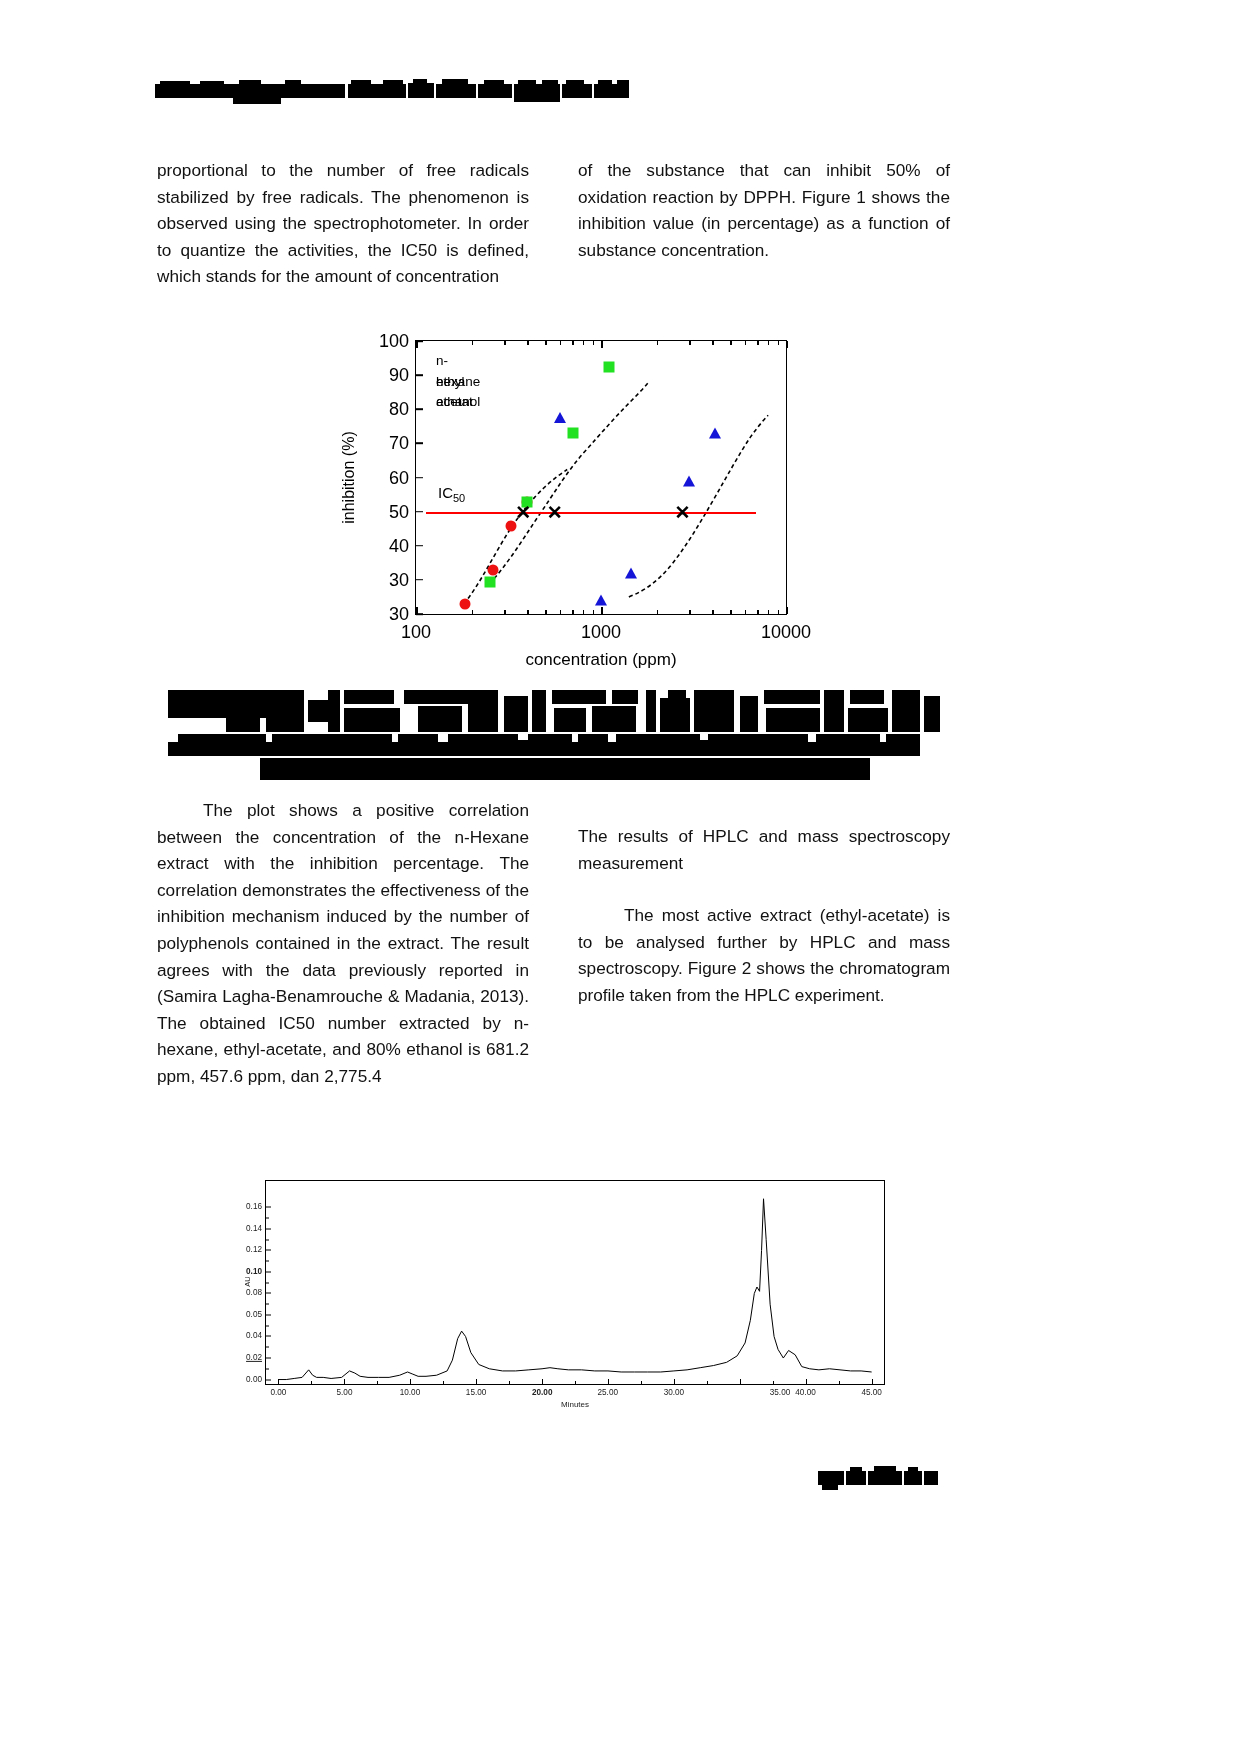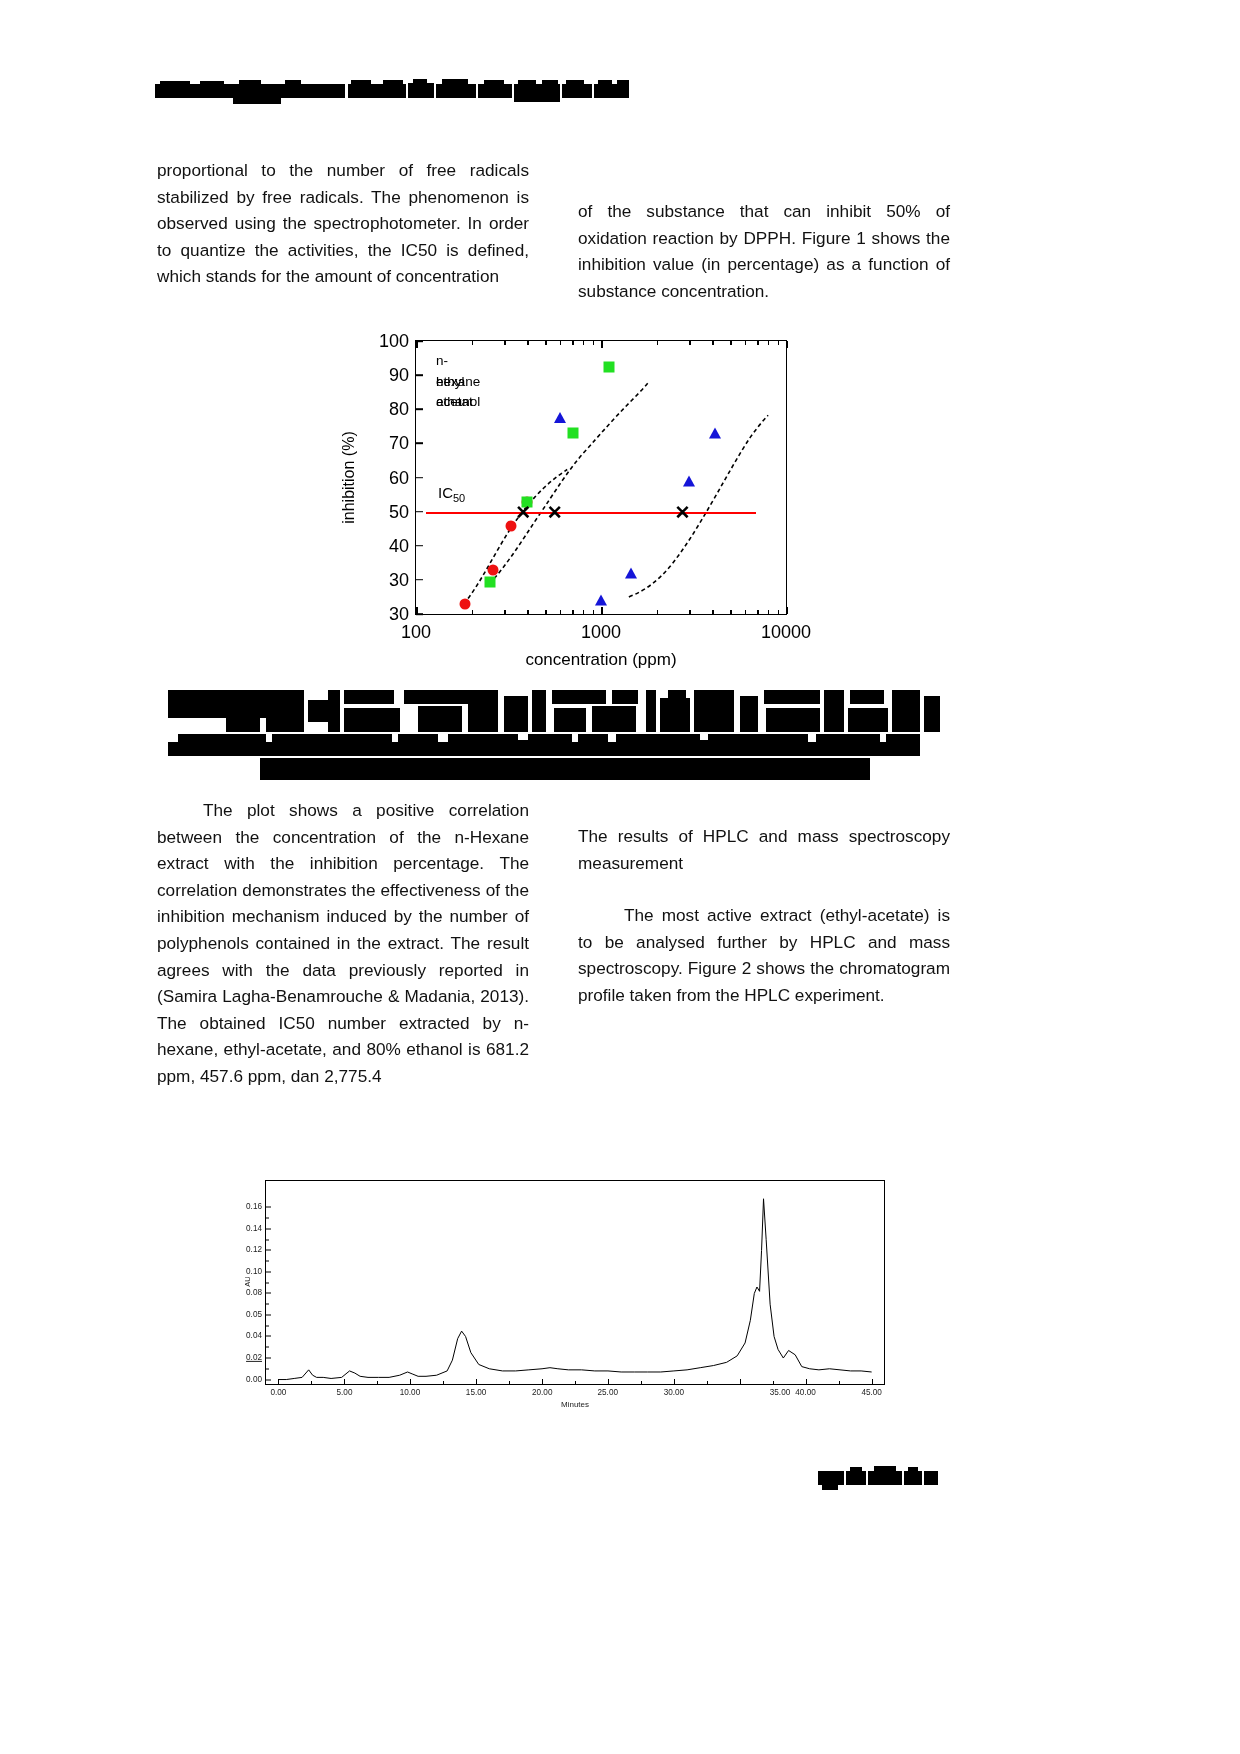--- a/index.html
+++ b/index.html
@@ -87,21 +87,21 @@
     <div class="rbar" style="left:411px;top:2px;width:18px;height:6px;"></div>
     <div class="rbar" style="left:439px;top:6px;width:28px;height:14px;"></div>
     <div class="rbar" style="left:443px;top:2px;width:14px;height:6px;"></div>
     <div class="rbar" style="left:462px;top:2px;width:12px;height:18px;"></div>
   </div>
 
   <div class="col" style="left:157px;top:157px;width:372px;">
     <p>proportional to the number of free radicals stabilized by free radicals. The phenomenon is observed using the spectrophotometer. In order to quantize the activities, the IC50 is defined, which stands for the amount of concentration</p>
   </div>
 
-  <div class="col" style="left:578px;top:157px;width:372px;margin-top:41px;">
+  <div class="col" style="left:578px;top:157px;width:372px;">
     <p>of the substance that can inhibit 50% of oxidation reaction by DPPH. Figure 1 shows the inhibition value (in percentage) as a function of substance concentration.</p>
   </div>
 
   <div id="fig1">
 
     <div class="ylab" style="left:30px;top:285px;width:275px;">inhibition (%)</div>
 
     <div class="f1-plot">
 
       <div>
@@ -290,21 +290,21 @@
       <div class="h-ytickmark" style="top:13.0%;"></div>
       <div class="h-ytick" style="top:13.0%;">0.16</div>
       <div class="h-yminor" style="top:18.3%;"></div>
       <div class="h-ytickmark" style="top:23.6%;"></div>
       <div class="h-ytick" style="top:23.6%;">0.14</div>
       <div class="h-yminor" style="top:28.9%;"></div>
       <div class="h-ytickmark" style="top:34.2%;"></div>
       <div class="h-ytick" style="top:34.2%;">0.12</div>
       <div class="h-yminor" style="top:39.5%;"></div>
       <div class="h-ytickmark" style="top:44.8%;"></div>
-      <div class="h-ytick" style="top:44.8%;">0.10</div>
+      <div class="h-ytick" style="top:44.8%;font-weight:bold;">0.10</div>
       <div class="h-yminor" style="top:50.1%;"></div>
       <div class="h-ytickmark" style="top:55.4%;"></div>
       <div class="h-ytick" style="top:55.4%;">0.08</div>
       <div class="h-yminor" style="top:60.7%;"></div>
       <div class="h-ytickmark" style="top:66.0%;"></div>
       <div class="h-ytick" style="top:66.0%;">0.05</div>
       <div class="h-yminor" style="top:71.3%;"></div>
       <div class="h-ytickmark" style="top:76.6%;"></div>
       <div class="h-ytick" style="top:76.6%;">0.04</div>
       <div class="h-yminor" style="top:81.9%;"></div>
@@ -322,21 +322,21 @@
       <div class="h-xtickmark" style="left:12.7%;"></div>
       <div class="h-xtick" style="left:12.7%;">5.00</div>
       <div class="h-xminor" style="left:18.0%;"></div>
       <div class="h-xtickmark" style="left:23.3%;"></div>
       <div class="h-xtick" style="left:23.3%;">10.00</div>
       <div class="h-xminor" style="left:28.7%;"></div>
       <div class="h-xtickmark" style="left:34.0%;"></div>
       <div class="h-xtick" style="left:34.0%;">15.00</div>
       <div class="h-xminor" style="left:39.3%;"></div>
       <div class="h-xtickmark" style="left:44.7%;"></div>
-      <div class="h-xtick" style="left:44.7%;">20.00</div>
+      <div class="h-xtick" style="left:44.7%;font-weight:bold;">20.00</div>
       <div class="h-xminor" style="left:50.0%;"></div>
       <div class="h-xtickmark" style="left:55.3%;"></div>
       <div class="h-xtick" style="left:55.3%;">25.00</div>
       <div class="h-xminor" style="left:60.7%;"></div>
       <div class="h-xtickmark" style="left:66.0%;"></div>
       <div class="h-xtick" style="left:66.0%;">30.00</div>
       <div class="h-xminor" style="left:71.3%;"></div>
       <div class="h-xtickmark" style="left:76.7%;"></div>
       <div class="h-xtick" style="left:76.7%;margin-left:40px;">35.00</div>
       <div class="h-xminor" style="left:82.0%;"></div>

